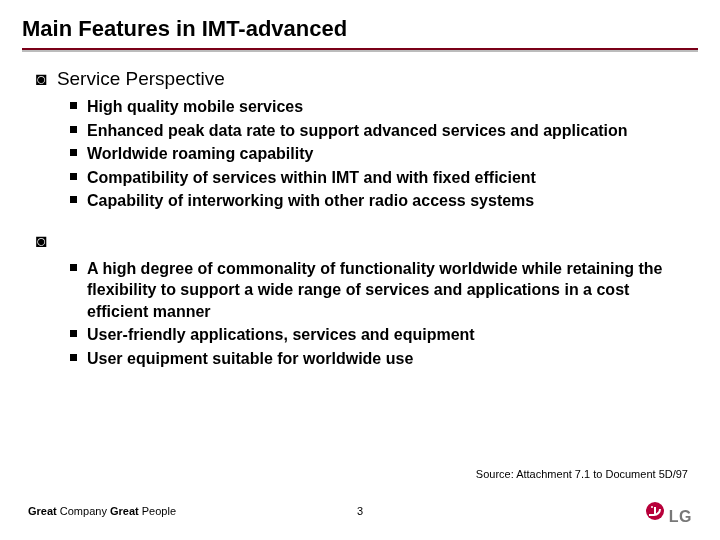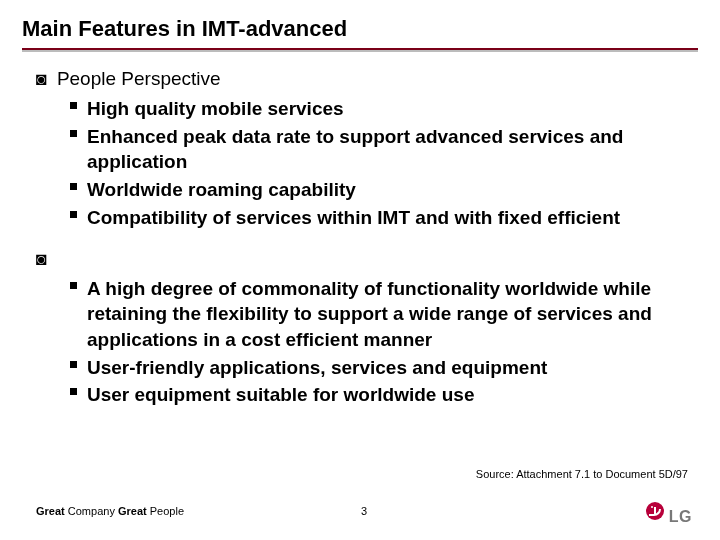--- a/index.html
+++ b/index.html
@@ -52,41 +52,41 @@
   }
   .item-list {
     list-style: none;
     padding: 0 0 0 34px;
     margin: 0;
   }
   .item-list li {
     display: flex;
     align-items: flex-start;
     gap: 10px;
-    font-size: 19px;
+    font-size: 16px;
     font-weight: bold;
     line-height: 1.35;
     margin-bottom: 2px;
   }
   .square-bullet {
     width: 7px;
     height: 7px;
     background: #000;
     flex: 0 0 auto;
     margin-top: 6px;
   }
   .source {
     position: absolute;
     right: 32px;
     bottom: 60px;
     font-size: 11px;
   }
   .footer {
     position: absolute;
-    left: 8px;
+    left: 0;
     right: 0;
     bottom: 14px;
     padding: 0 28px;
     display: flex;
     align-items: center;
     justify-content: space-between;
     font-size: 11px;
     text-align: right;
   }
   .footer-left .g { font-weight: bold; }
@@ -150,38 +150,42 @@
 <div class="slide">
 
   <div class="title">Main Features in IMT-advanced</div>
   <div class="title-underline"></div>
 
   <div class="content">
 
     <div class="section">
       <div class="section-header">
         <span class="outer-bullet">◙</span>
-        <span class="section-title">People Perspective</span>
+        <span class="section-title">Service Perspective</span>
       </div>
       <ul class="item-list">
         <li>
             <span class="square-bullet"></span>
             <span>High quality mobile services</span>
           </li>
         <li>
             <span class="square-bullet"></span>
             <span>Enhanced peak data rate to support advanced services and application</span>
           </li>
         <li>
             <span class="square-bullet"></span>
             <span>Worldwide roaming capability</span>
           </li>
         <li>
             <span class="square-bullet"></span>
             <span>Compatibility of services within IMT and with fixed efficient</span>
+          </li>
+        <li>
+            <span class="square-bullet"></span>
+            <span>Capability of interworking with other radio access systems</span>
           </li>
       </ul>
     </div>
 
     <div class="section">
       <div class="section-header">
         <span class="outer-bullet">◙</span>
       </div>
       <ul class="item-list">
         <li>

